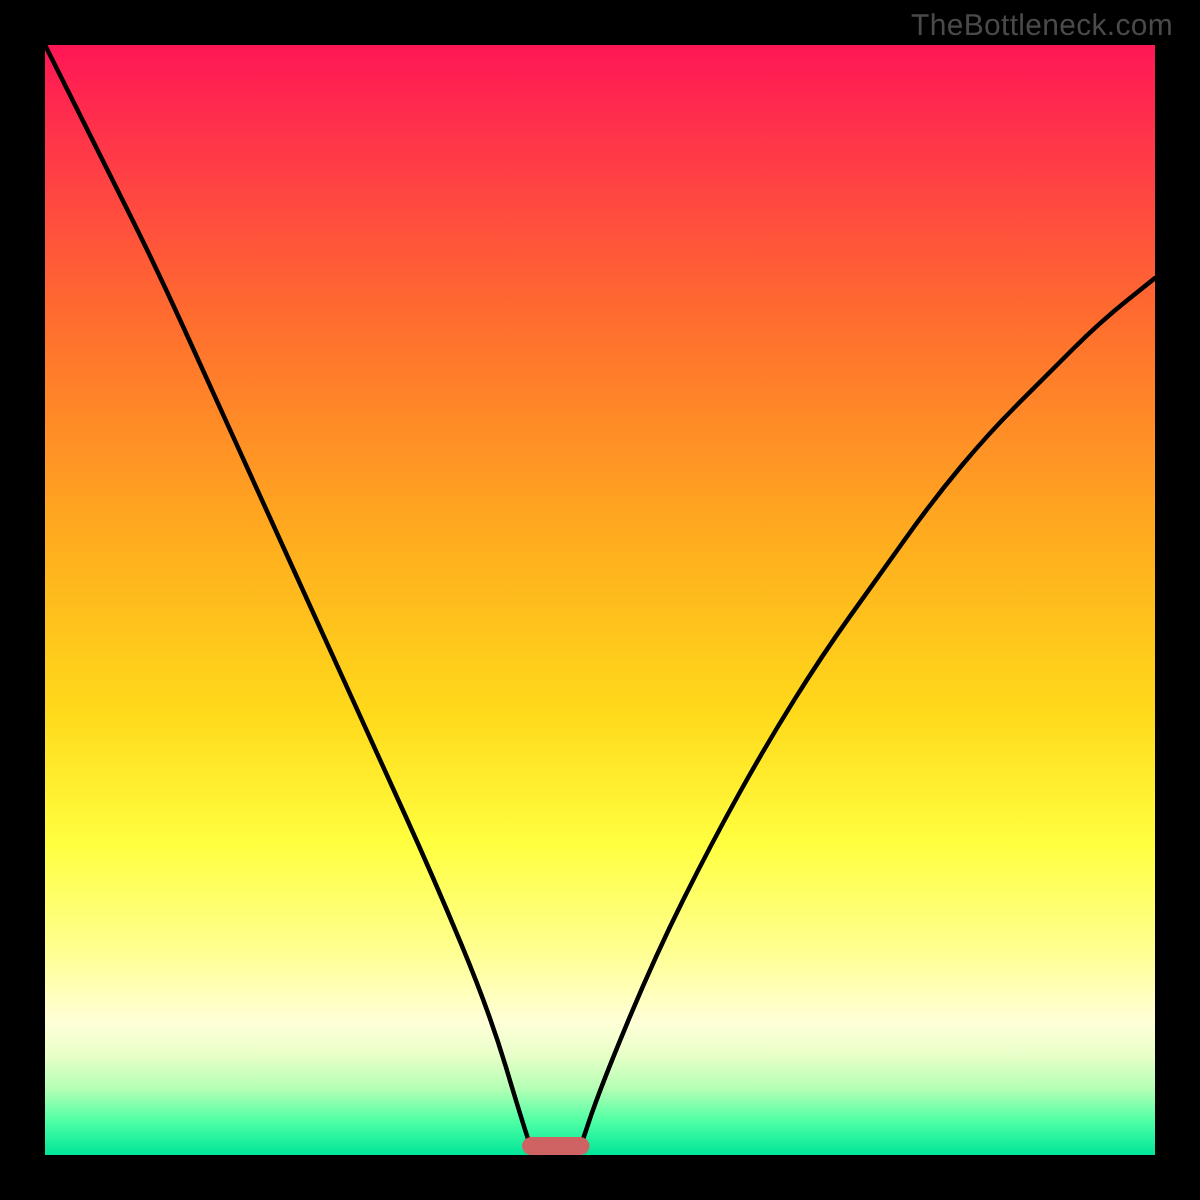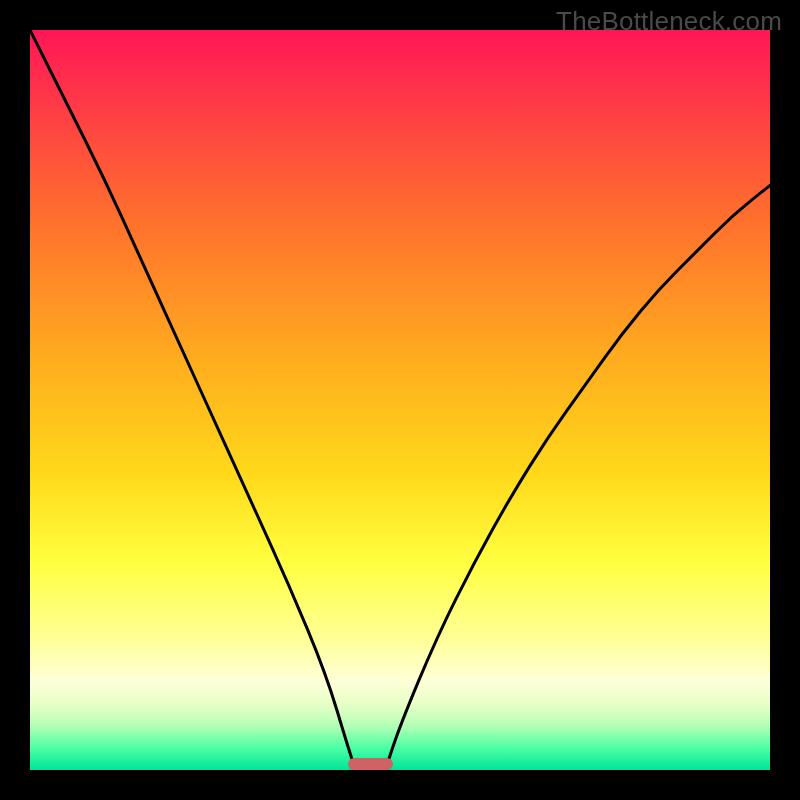--- a/index.html
+++ b/index.html
@@ -35,21 +35,21 @@
       #b5ffb5 94%,
       #4dffa5 97%,
       #00e597 100%
     );
   }
   .watermark {
     position: absolute;
     top: 6px;
     right: 18px;
     color: #4a4a4a;
-    font-size: 26px;
+    font-size: 20px;
     font-weight: 500;
     letter-spacing: 0.2px;
     z-index: 5;
   }
   svg.curves {
     position: absolute;
     left: 0;
     top: 0;
     width: 740px;
     height: 740px;

